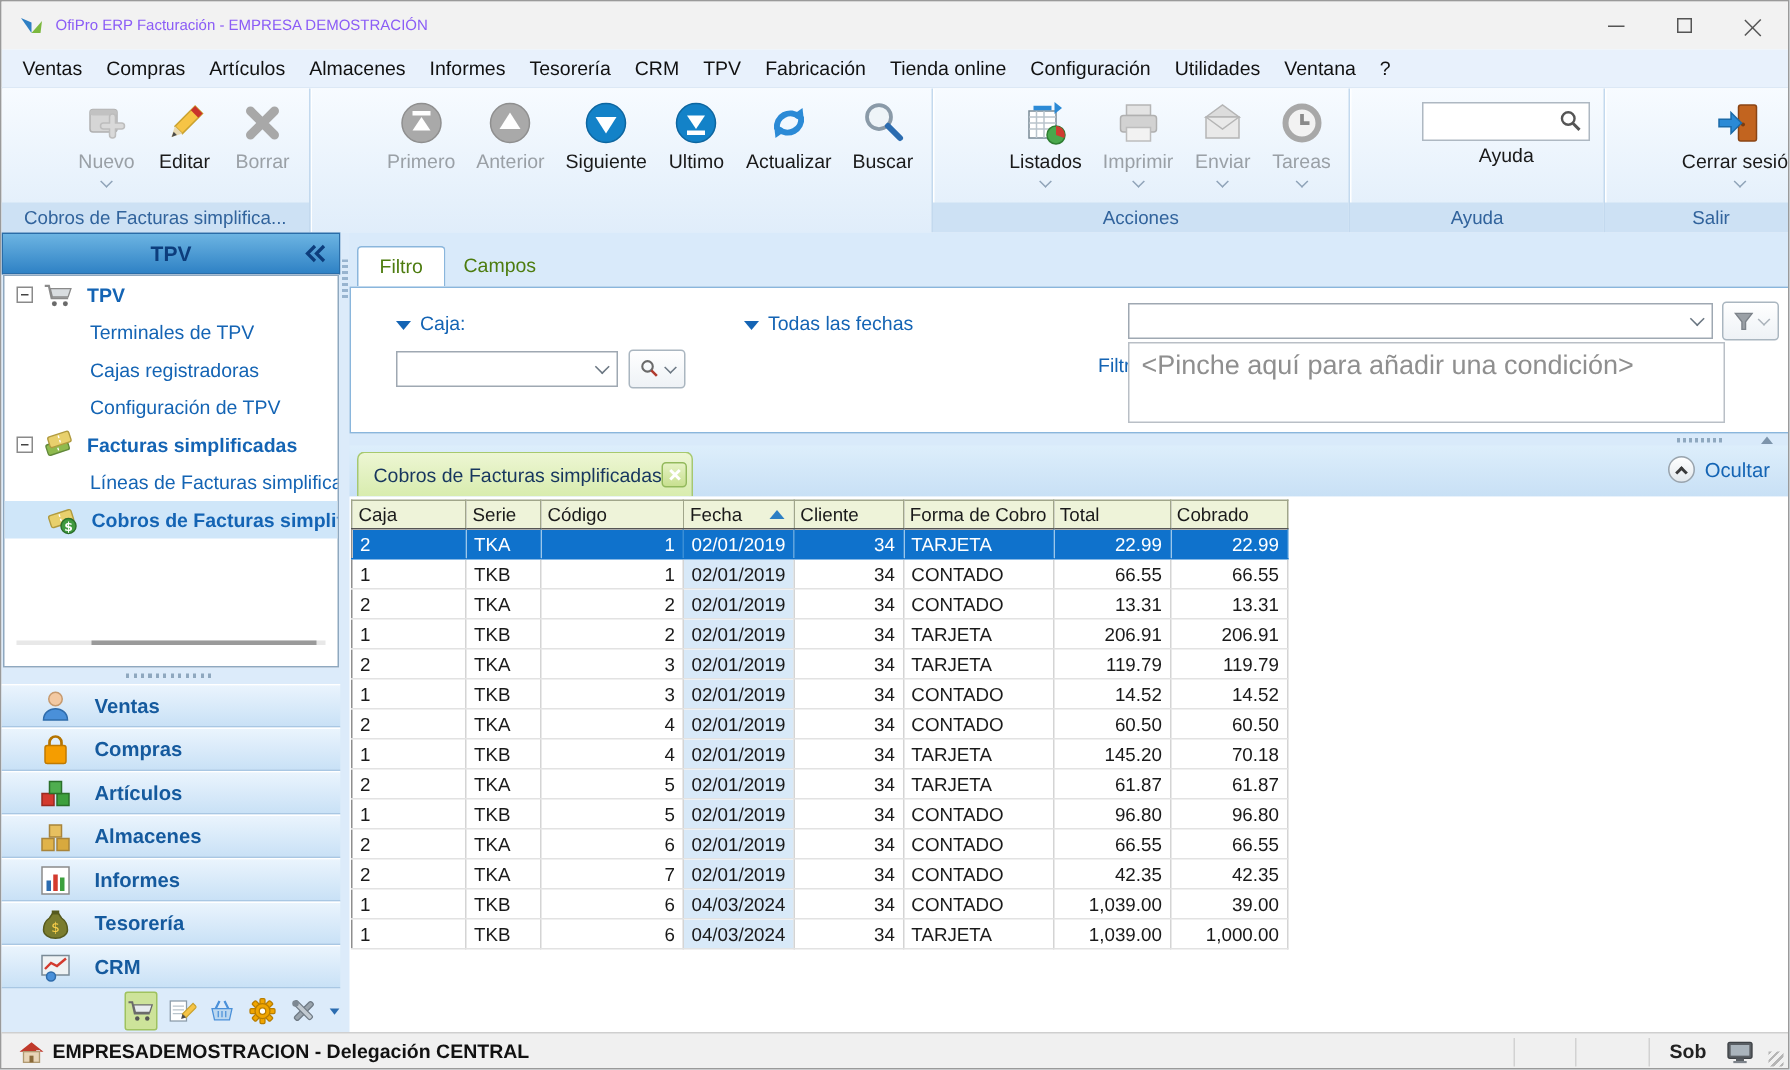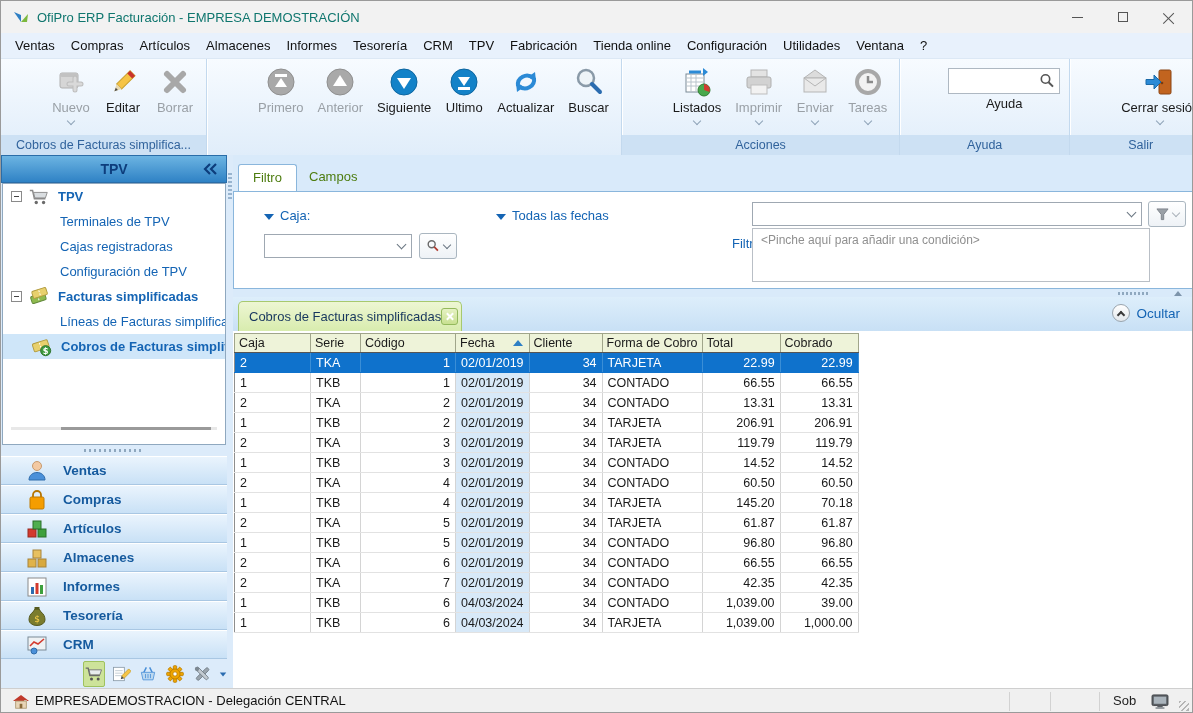--- a/index.html
+++ b/index.html
@@ -2,21 +2,21 @@
 <html><head>
 <meta charset="utf-8">
 <style>
   * { margin:0; padding:0; box-sizing:border-box; }
   html,body { width:1193px; height:713px; }
   body { font-family:"Liberation Sans", sans-serif; font-size:13px; color:#1a1a1a; background:#fff; }
   .window { position:relative; width:1193px; height:713px; border:1px solid #9a9a9a; background:#fff; overflow:hidden; }
 
   
   .titlebar { position:absolute; left:0; top:0; width:100%; height:32px; background:#f2f2f2; display:flex; align-items:center; padding-left:12px; }
-  .titlebar .title { margin-left:8px; font-size:13px; color:#0f766e; }
+  .titlebar .title { margin-left:8px; font-size:10px; color:#8b5cf6; }
   .win-controls { position:absolute; right:0; top:0; height:32px; display:flex; }
   .win-btn { width:46px; height:32px; display:flex; align-items:center; justify-content:center; }
   .glyph-min { width:11px; height:1px; background:#555; }
   .glyph-max { width:10px; height:10px; border:1px solid #555; }
   .glyph-close { position:relative; width:12px; height:12px; }
   .glyph-close::before,.glyph-close::after { content:""; position:absolute; left:5px; top:0; width:1.4px; height:15px; background:#555; }
   .glyph-close::before { transform:rotate(45deg); } .glyph-close::after { transform:rotate(-45deg); }
 
   
   .menubar { position:absolute; left:0; top:32px; width:100%; height:26px; background:#e8f1fc; display:flex; align-items:center; padding-left:6px; border-bottom:1px solid #dce8f5; }
@@ -72,21 +72,21 @@
   
   .filter-tabs { position:absolute; left:0; top:0; height:36px; width:100%; }
   .ftab { position:absolute; bottom:0; height:27px; padding:0 14px; line-height:26px; color:#4d7c0f; cursor:pointer; }
   .ftab.active { background:#fff; border:1px solid #8ab6dc; border-bottom:none; border-radius:3px 3px 0 0; }
   .filter-panel { position:absolute; left:0; top:36px; width:1043px; height:98px; background:#fff; border:1px solid #8ab6dc; }
   .flabel { position:absolute; color:#1464b4; font-size:13px; white-space:nowrap; }
   .tri-dn { display:inline-block; width:0; height:0; border-left:5px solid transparent; border-right:5px solid transparent; border-top:6px solid #1464b4; margin-right:6px; vertical-align:middle; }
   .combo { position:absolute; height:24px; background:#fff; border:1px solid #9fa8b2; display:flex; align-items:center; justify-content:flex-end; padding-right:6px; }
   .combo .chev { width:7px; height:7px; border-right:1.5px solid #6a7682; border-bottom:1.5px solid #6a7682; transform:rotate(45deg); margin-top:-3px; }
   .sq-btn { position:absolute; height:26px; background:linear-gradient(#ffffff,#eef2f6); border:1px solid #aab6c0; border-radius:3px; display:flex; align-items:center; justify-content:center; gap:4px; cursor:pointer; }
-  .cond-box { position:absolute; border:1px solid #b9bfc6; background:#fff; color:#8f8f8f; padding:4px 8px; font-size:12px; }
+  .cond-box { position:absolute; border:1px solid #b9bfc6; background:#fff; color:#8f8f8f; padding:4px 8px; font-size:18px; }
   .panel-split { position:absolute; left:0; top:134px; width:961px; height:8px; }
   .panel-split .dots { position:absolute; right:46px; top:3px; width:30px; height:3px; background:repeating-linear-gradient(90deg,#8fa8bf 0 2px, transparent 2px 4px); }
   .panel-split .tri-up { position:absolute; right:12px; top:2px; width:0; height:0; border-left:4px solid transparent; border-right:4px solid transparent; border-bottom:5px solid #7d94ab; }
 
   
   .doc-tabbar { position:absolute; left:0; top:142px; width:961px; height:34px; background:linear-gradient(#ddeefb,#c8e0f5); }
   .doc-tab { position:absolute; left:5px; bottom:0; width:224px; height:30px; background:linear-gradient(#edf6d3,#d8ecae); border:1px solid #a7c96e; border-bottom:none; border-radius:5px 5px 0 0; display:flex; align-items:center; padding:0 6px 0 10px; }
   .doc-tab .t { color:#17365e; font-size:13px; white-space:nowrap; flex:1; }
   .tab-close { width:17px; height:17px; border:1px solid #93b95c; border-radius:3px; background:linear-gradient(#e6f2c4,#c8e090); position:relative; cursor:pointer; flex:none; }
   .tab-close::before,.tab-close::after { content:""; position:absolute; left:7px; top:3px; width:2px; height:9px; background:#fff; }
@@ -101,21 +101,21 @@
   table.grid { border-collapse:collapse; table-layout:fixed; margin:2px 0 0 1px; font-size:12.5px; }
   table.grid th { background:#eef3d9; border:1px solid #a0a58a; border-bottom:1px solid #555; font-weight:normal; text-align:left; padding:1px 4px; height:19px; white-space:nowrap; overflow:hidden; position:relative; }
   table.grid td { border-right:1px solid #d4d4d4; border-bottom:1px solid #e2e2e2; padding:1px 5px; height:20px; white-space:nowrap; overflow:hidden; }
   table.grid { border:1px solid #8e8e8e; }
   td.num { text-align:right; }
   td.c-fecha { background:#d8e9f8; }
   tr.sel td { background:#0f72cc !important; color:#fff; border-right-color:#3a8ed6; border-bottom-color:#0f72cc; }
   .sort-asc { position:absolute; right:6px; top:6px; width:0; height:0; border-left:5px solid transparent; border-right:5px solid transparent; border-bottom:6px solid #2d7fc4; }
 
   
-  .statusbar { position:absolute; left:0; top:687px; width:100%; height:26px; background:#f0f0f0; border-top:1px solid #cfcfcf; }
+  .statusbar { position:absolute; left:0; top:687px; width:100%; height:26px; background:#f0f0f0; border-top:1px solid #cfcfcf;font-weight:bold; }
   .statusbar .company { position:absolute; left:34px; top:4px; color:#111; }
   .sb-sep { position:absolute; top:3px; width:1px; height:19px; background:#d2d2d2; }
   .sb-right-label { position:absolute; left:1112px; top:4px; color:#222; }
   .grip { position:absolute; right:3px; bottom:3px; width:10px; height:10px; background:repeating-linear-gradient(135deg,#b5b5b5 0 1.5px, transparent 1.5px 4px); }
 </style>
 </head>
 <body>
 
 <div class="window">
 

